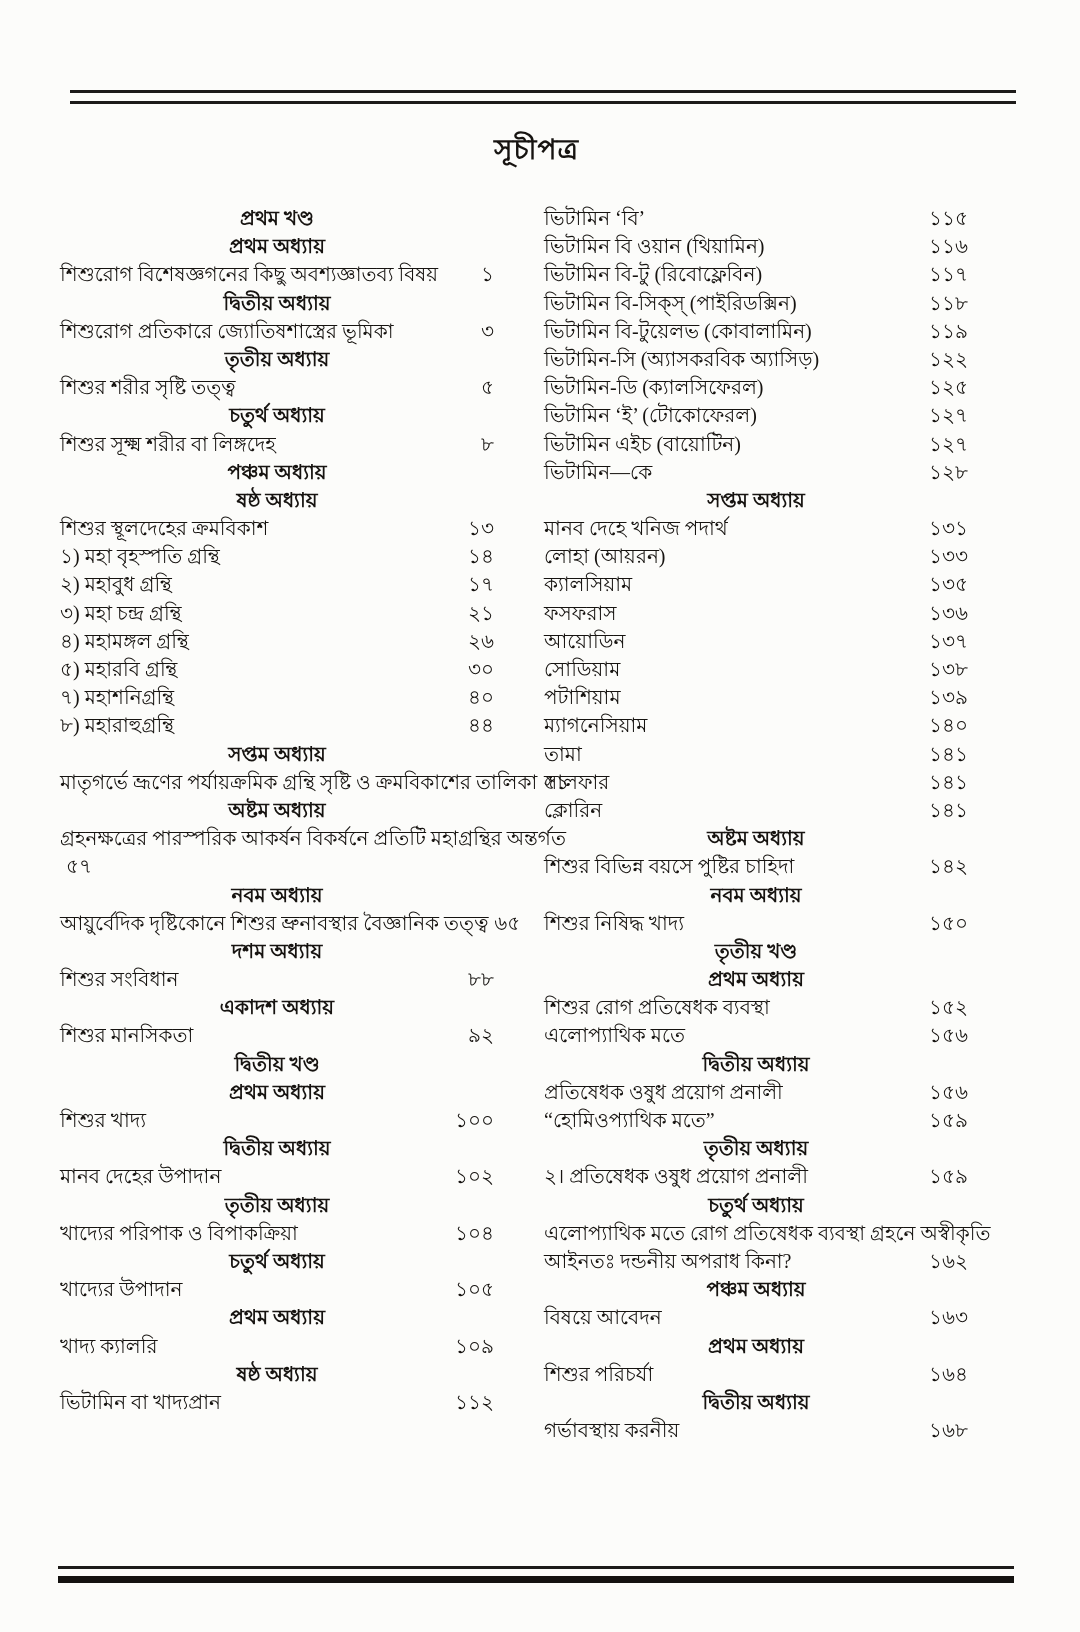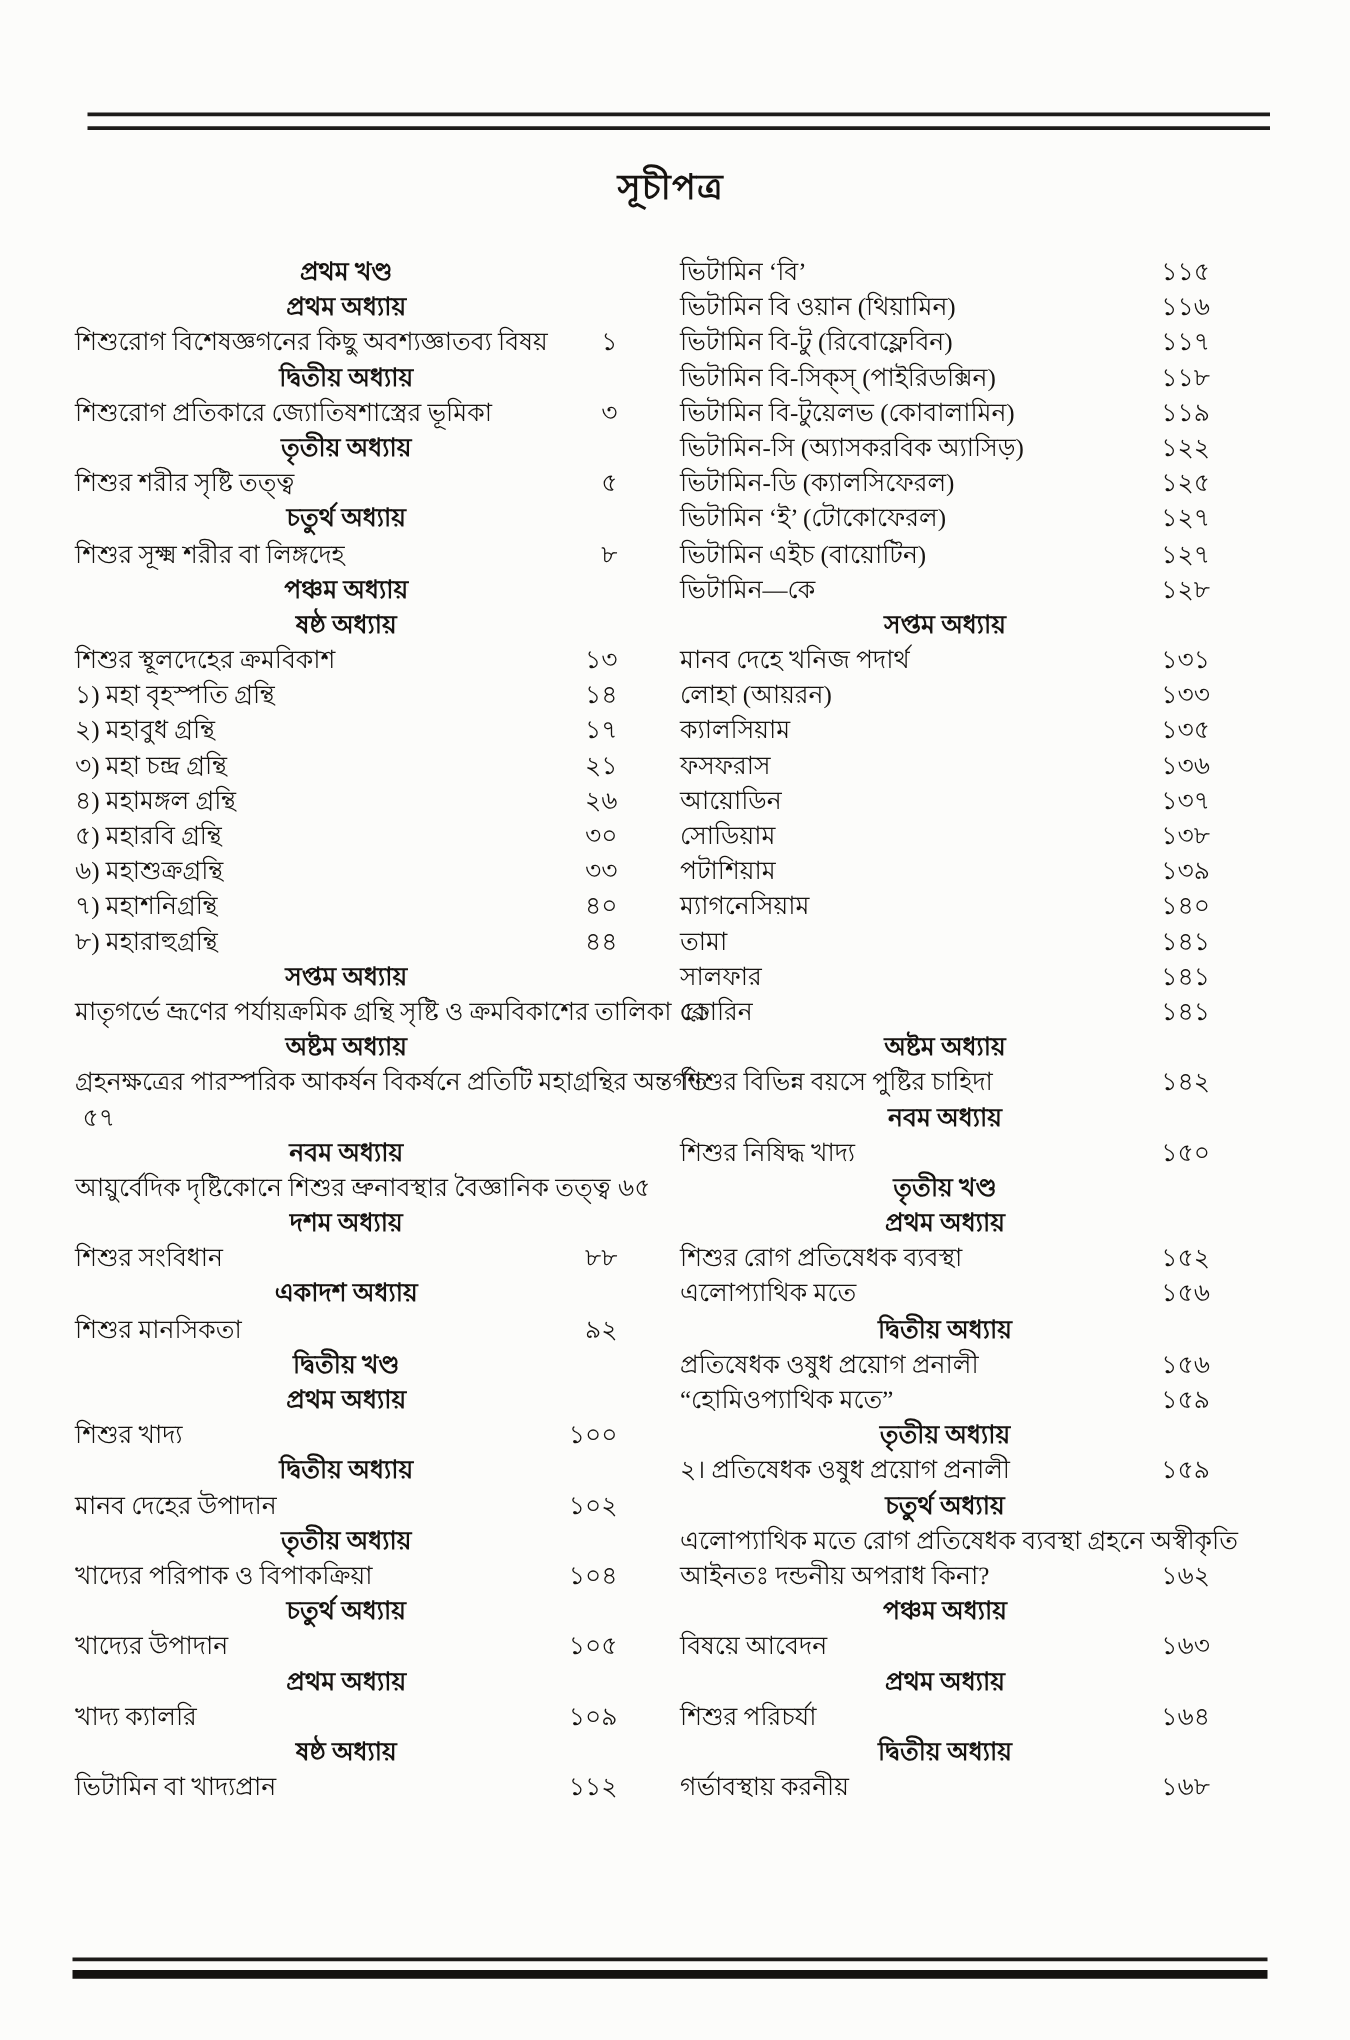--- a/index.html
+++ b/index.html
@@ -105,24 +105,20 @@
       </div>
       <div class="toc-entry">
         <span class="entry-title">৪) মহামঙ্গল গ্রন্থি</span>
         <span class="entry-page">২৬</span>
       </div>
       <div class="toc-entry">
         <span class="entry-title">৫) মহারবি গ্রন্থি</span>
         <span class="entry-page">৩০</span>
       </div>
       <div class="toc-entry">
-        <span class="entry-title">৬) মহাশুক্রগ্রন্থি</span>
-        <span class="entry-page">৩৩</span>
-      </div>
-      <div class="toc-entry">
         <span class="entry-title">৭) মহাশনিগ্রন্থি</span>
         <span class="entry-page">৪০</span>
       </div>
       <div class="toc-entry">
         <span class="entry-title">৮) মহারাহুগ্রন্থি</span>
         <span class="entry-page">৪৪</span>
       </div>
       <div class="toc-heading">সপ্তম অধ্যায়</div>
       <div class="toc-entry">
         <span class="entry-title">মাতৃগর্ভে ভ্রূণের পর্যায়ক্রমিক গ্রন্থি সৃষ্টি ও ক্রমবিকাশের তালিকা</span>

